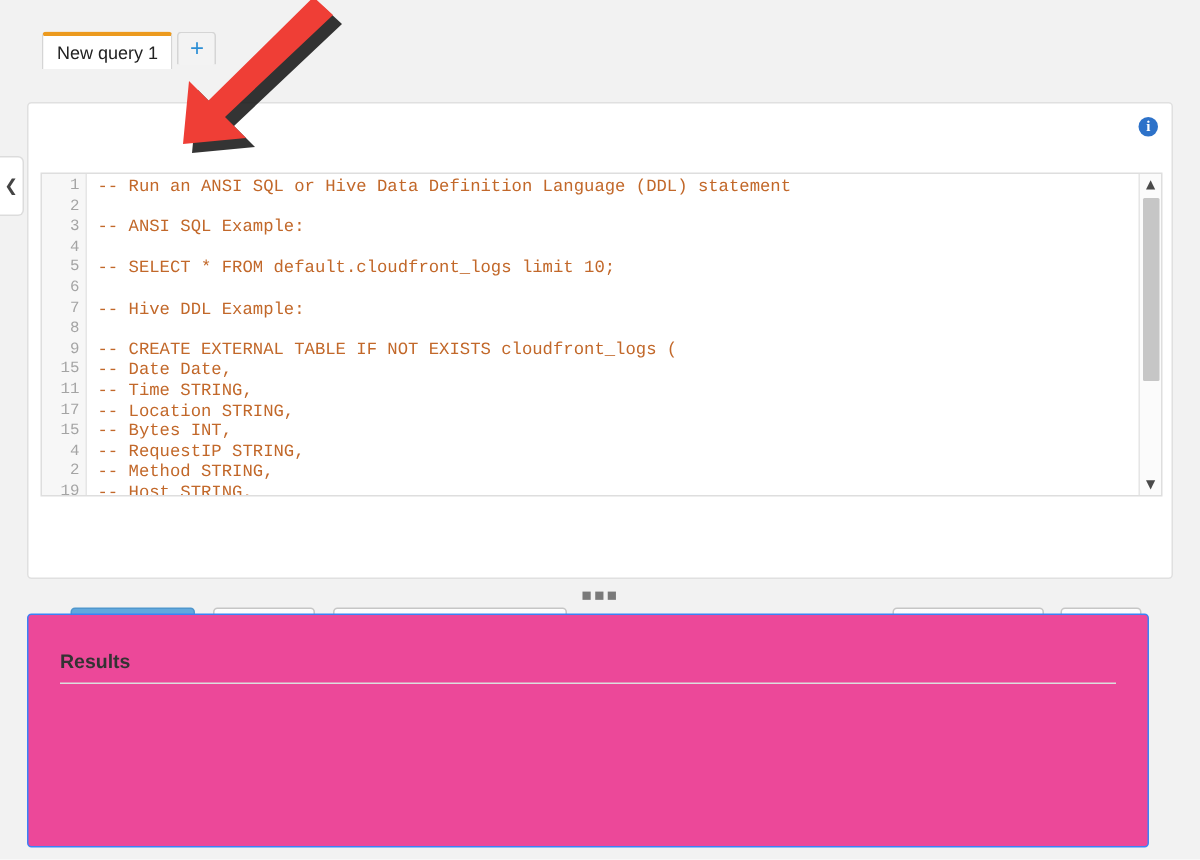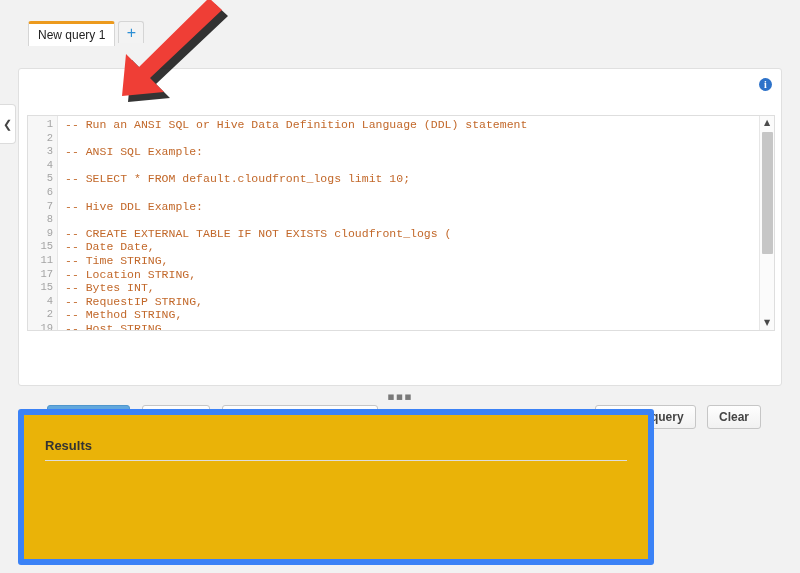--- a/index.html
+++ b/index.html
@@ -252,24 +252,24 @@
     line-height: 4px;
     font-family: "DejaVu Sans", sans-serif;
     cursor: row-resize;
   }
 
   
   .results-panel {
     position: absolute;
     left: 18px;
     top: 409px;
-    width: 636px;
+    width: 748px;
     height: 156px;
-    background: #eab308;
-    border: 6px solid #3b82f6;
+    background: #ec4899;
+    border: 1px solid #3b82f6;
     border-radius: 3px;
     box-sizing: border-box;
   }
   .results-title {
     position: absolute;
     left: 21px;
     top: 23px;
     font-size: 13px;
     font-weight: bold;
     color: #333;

